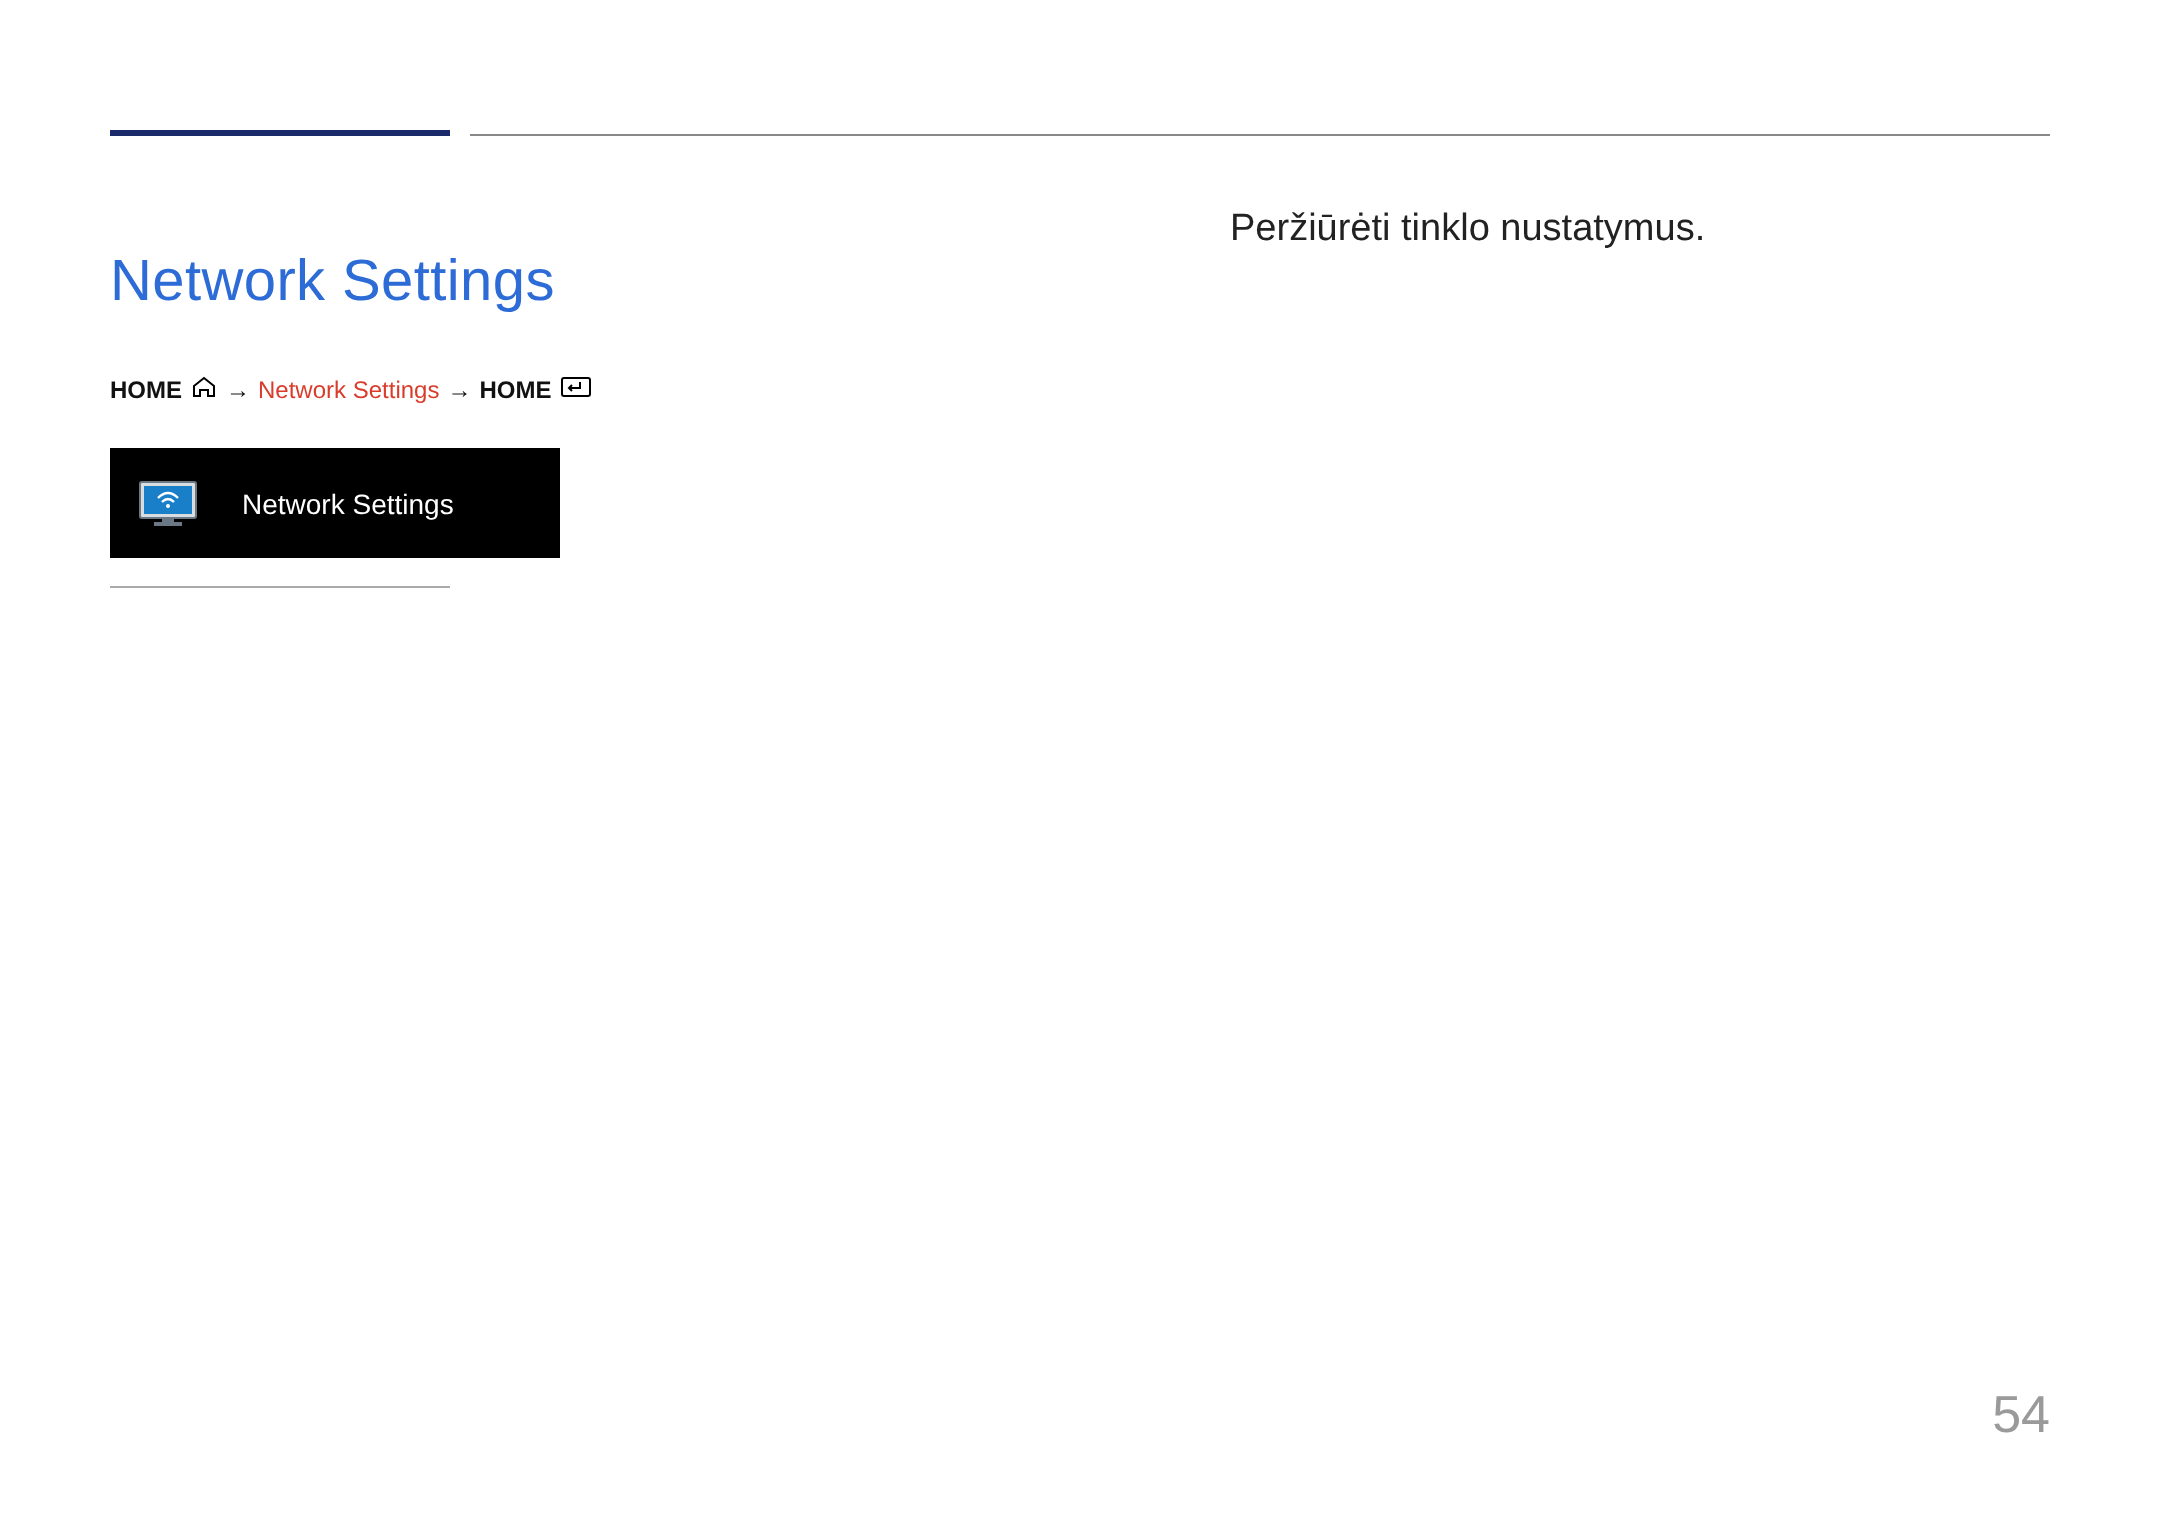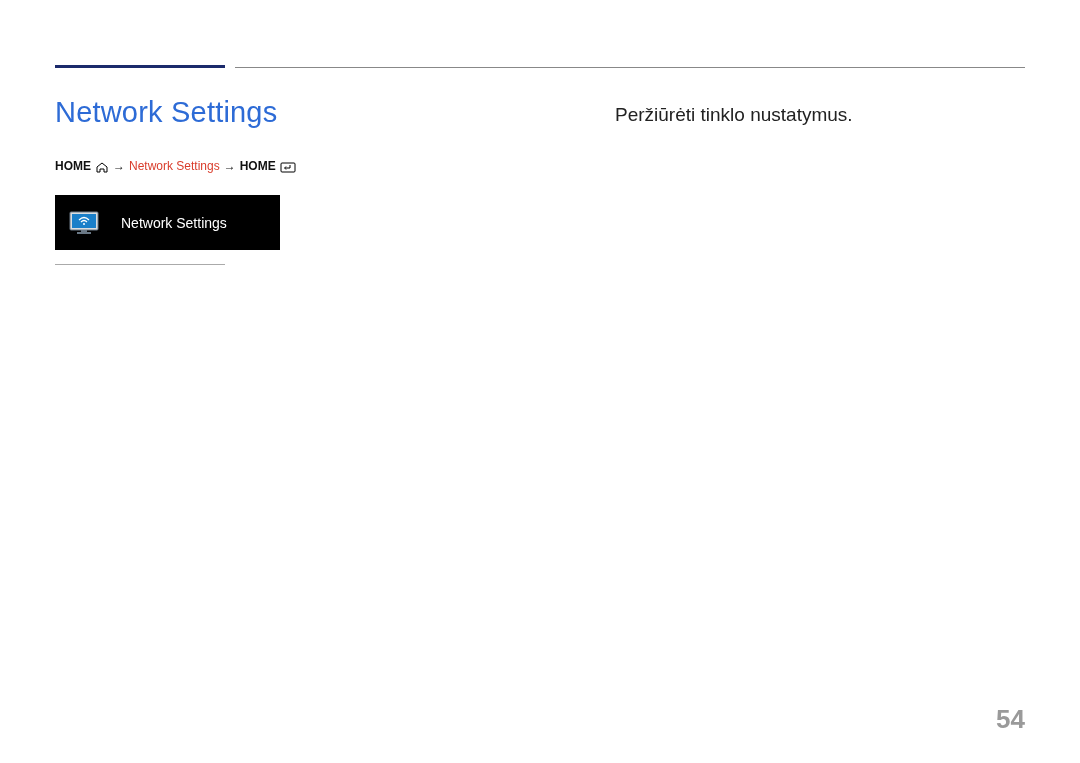--- a/index.html
+++ b/index.html
@@ -30,33 +30,34 @@
     flex: 1;
     height: 1px;
     background: #888;
   }
   .main {
     display: flex;
     gap: 170px;
   }
   .left-col {
     width: 390px;
+    margin-top: 29px;
   }
   .page-title {
     font-size: 29px;
     font-weight: 400;
     color: #2d6bd6;
     letter-spacing: 0.2px;
     margin-bottom: 30px;
   }
   .breadcrumb {
     font-size: 12px;
     color: #111;
     display: flex;
-    align-items: flex-end;
+    align-items: flex-start;
     flex-wrap: wrap;
     gap: 4px;
     margin-bottom: 22px;
     font-weight: bold;
   }
   .breadcrumb .home-icon {
     display: inline-flex;
   }
   .breadcrumb .arrow {
     font-weight: normal;
@@ -98,25 +99,25 @@
   }
   .right-col {
     padding-top: 8px;
   }
   .description {
     font-size: 19px;
     color: #222;
   }
   .page-number {
     position: absolute;
-    bottom: 28px;
+    bottom: 40px;
     right: 55px;
     font-size: 26px;
     color: #9a9a9a;
-    font-weight: 700;
+    font-weight: 400;
   }
 </style>
 </head>
 <body>
 
 <div class="top-rule-wrapper">
   <div class="short-rule"></div>
   <div class="long-rule"></div>
 </div>
 

